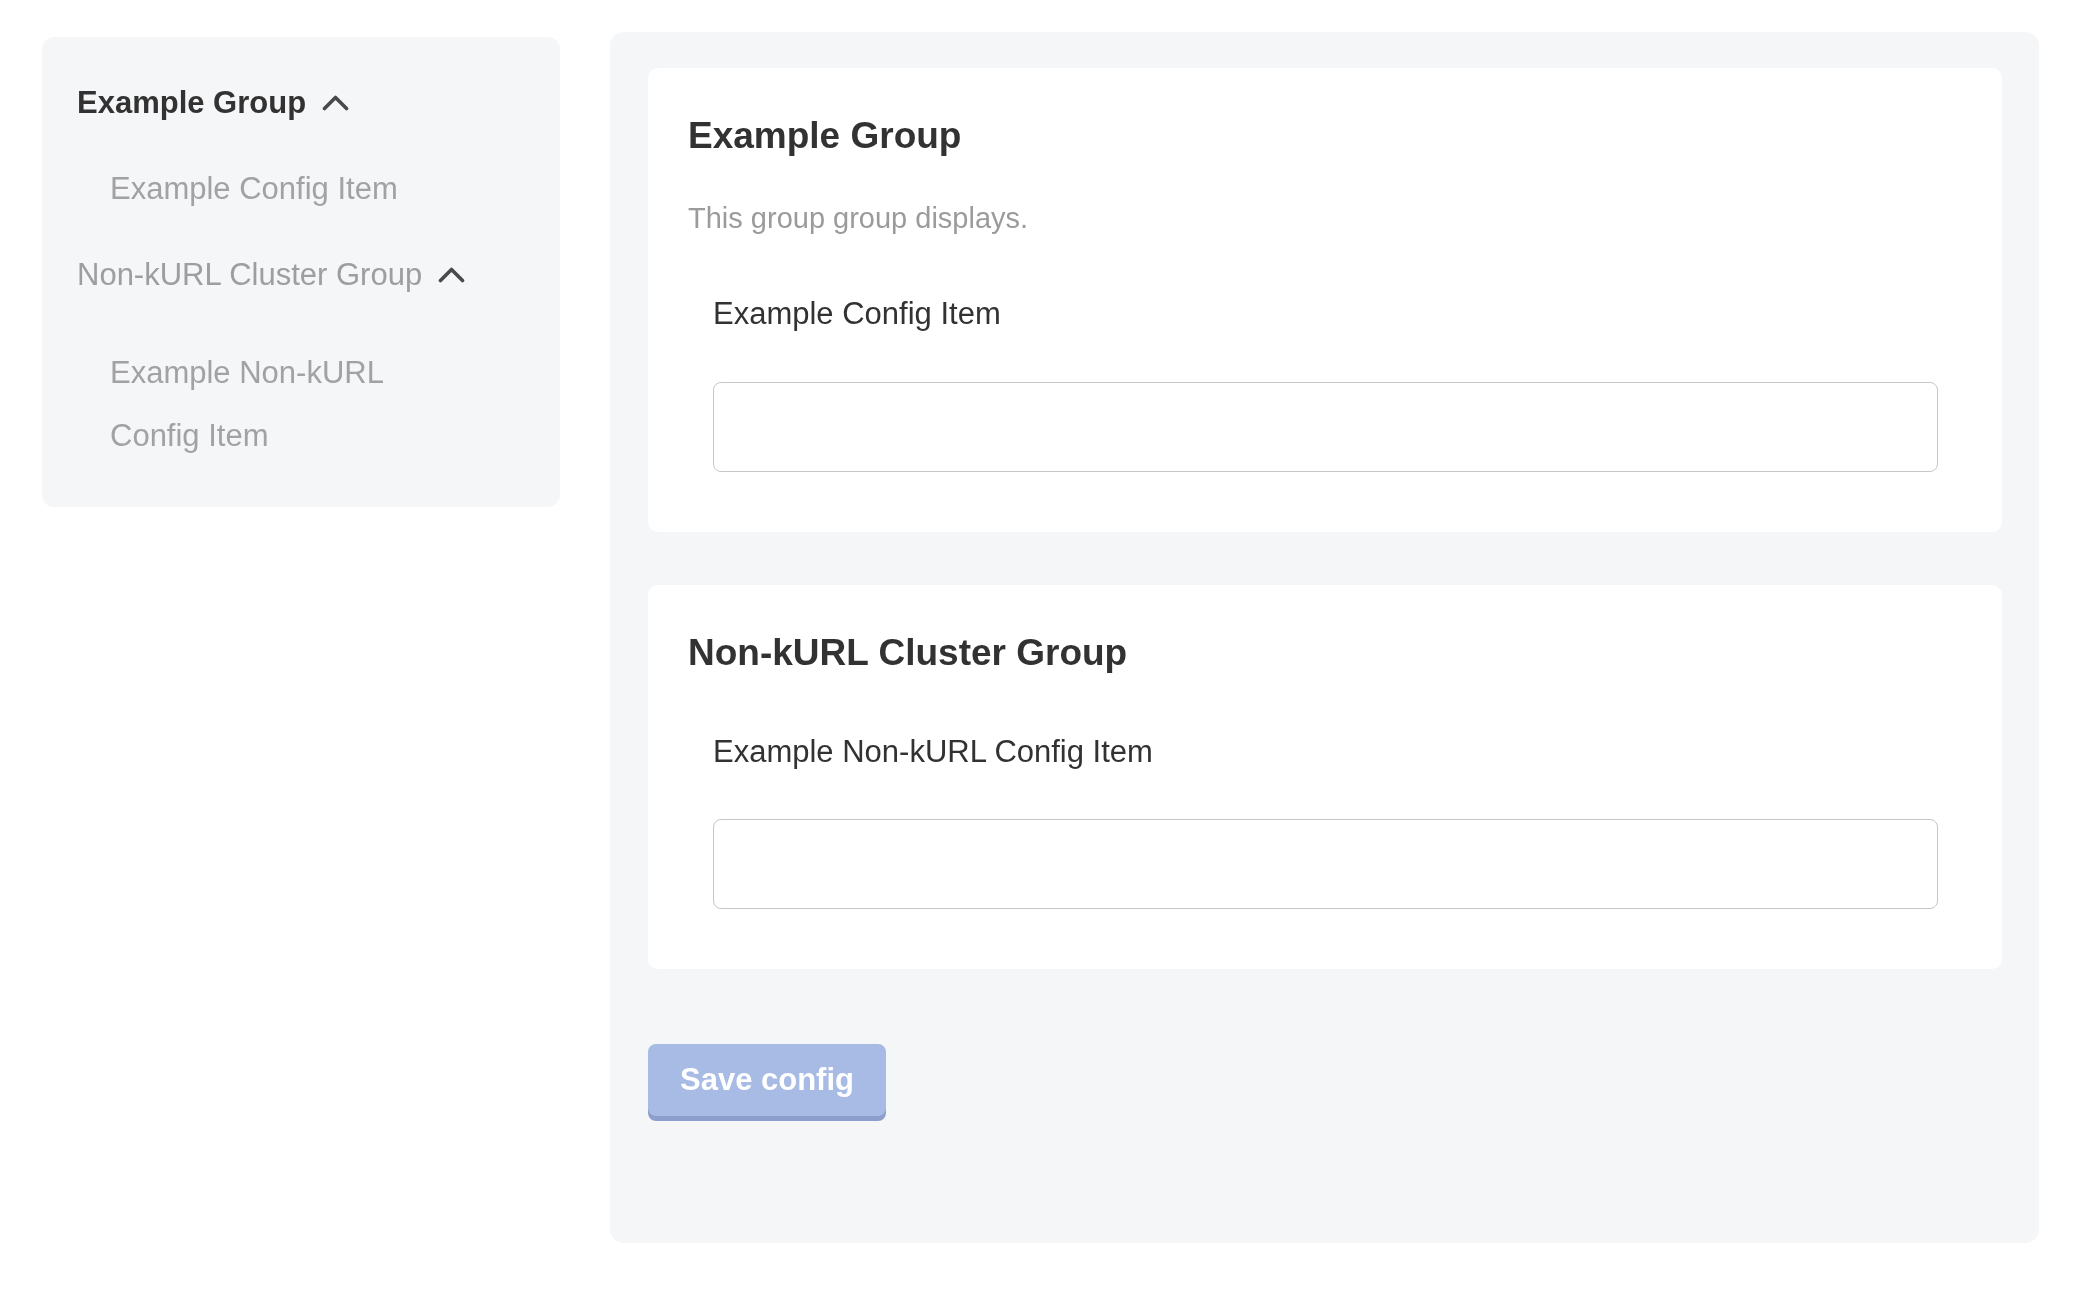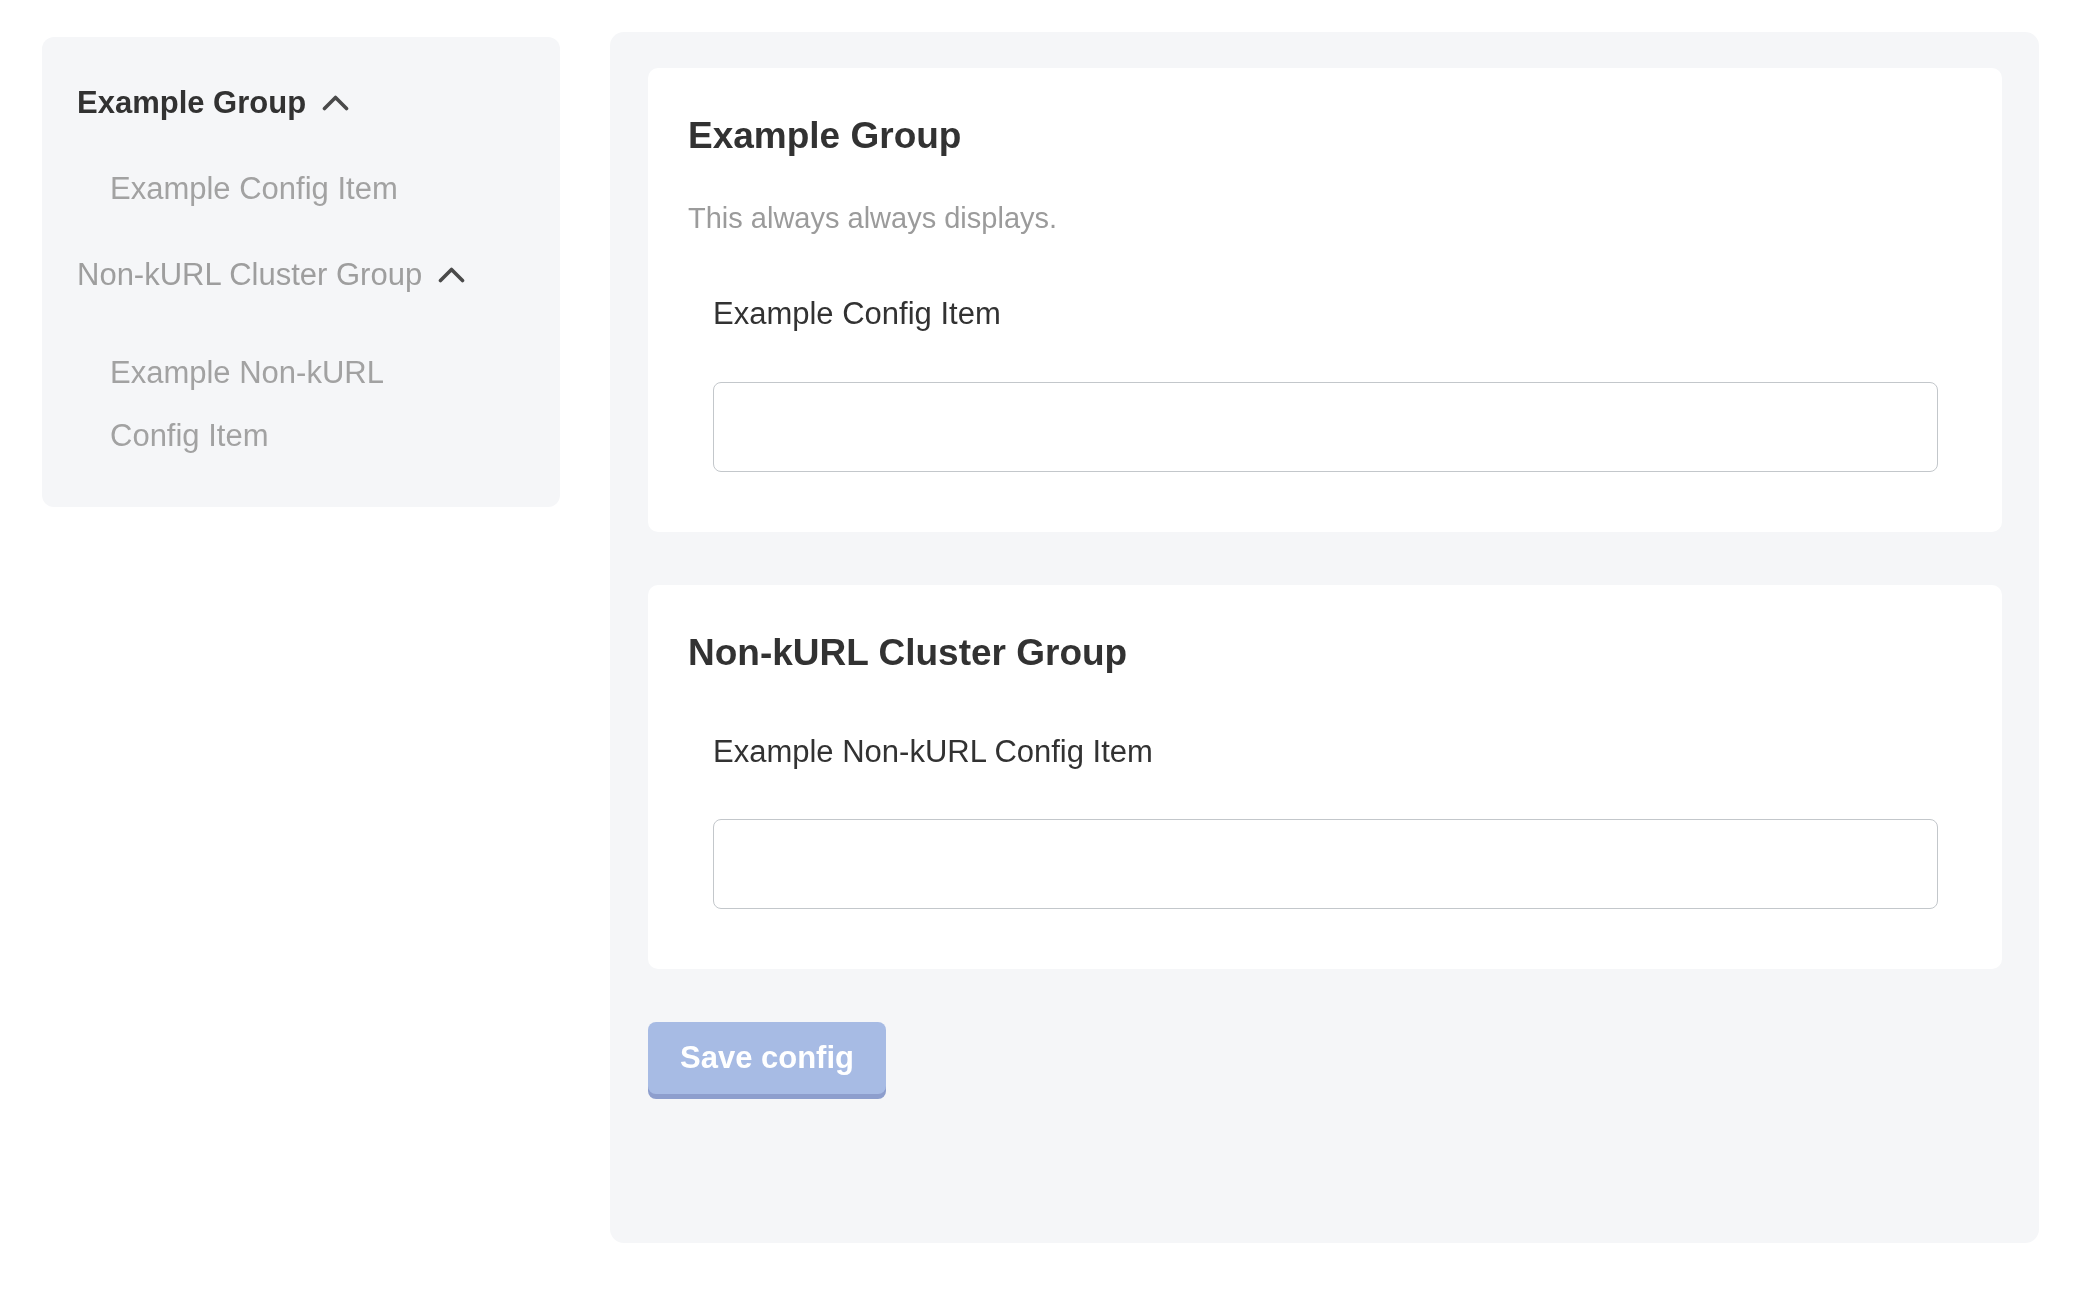--- a/index.html
+++ b/index.html
@@ -96,21 +96,21 @@
     background: #ffffff;
     font-family: "Liberation Sans", sans-serif;
     font-size: 30px;
     color: #323232;
     padding: 0 22px;
     outline: none;
   }
 
   .save-btn {
     display: block;
-    margin-top: 53px;
+    margin-top: 75px;
     width: 238px;
     height: 72px;
     background: #a7bbe4;
     border: none;
     border-radius: 8px;
     box-shadow: 0 5px 0 0 #8d9ecd;
     color: #ffffff;
     font-family: "Liberation Sans", sans-serif;
     font-size: 31px;
     font-weight: 700;
@@ -141,21 +141,21 @@
         </svg>
       </div>
       <div class="nav-item wrap">Example Non-kURL Config Item</div>
     </div>
   </aside>
 
   <main class="content">
 
     <section class="card">
       <h2>Example Group</h2>
-      <p class="help">This always always displays.</p>
+      <p class="help">This group group displays.</p>
       <label class="field-label">Example Config Item</label>
       <input class="text-input" type="text" value="" style="">
     </section>
 
     <section class="card">
       <h2>Non-kURL Cluster Group</h2>
       <label class="field-label">Example Non-kURL Config Item</label>
       <input class="text-input" type="text" value="" style="">
     </section>
 

